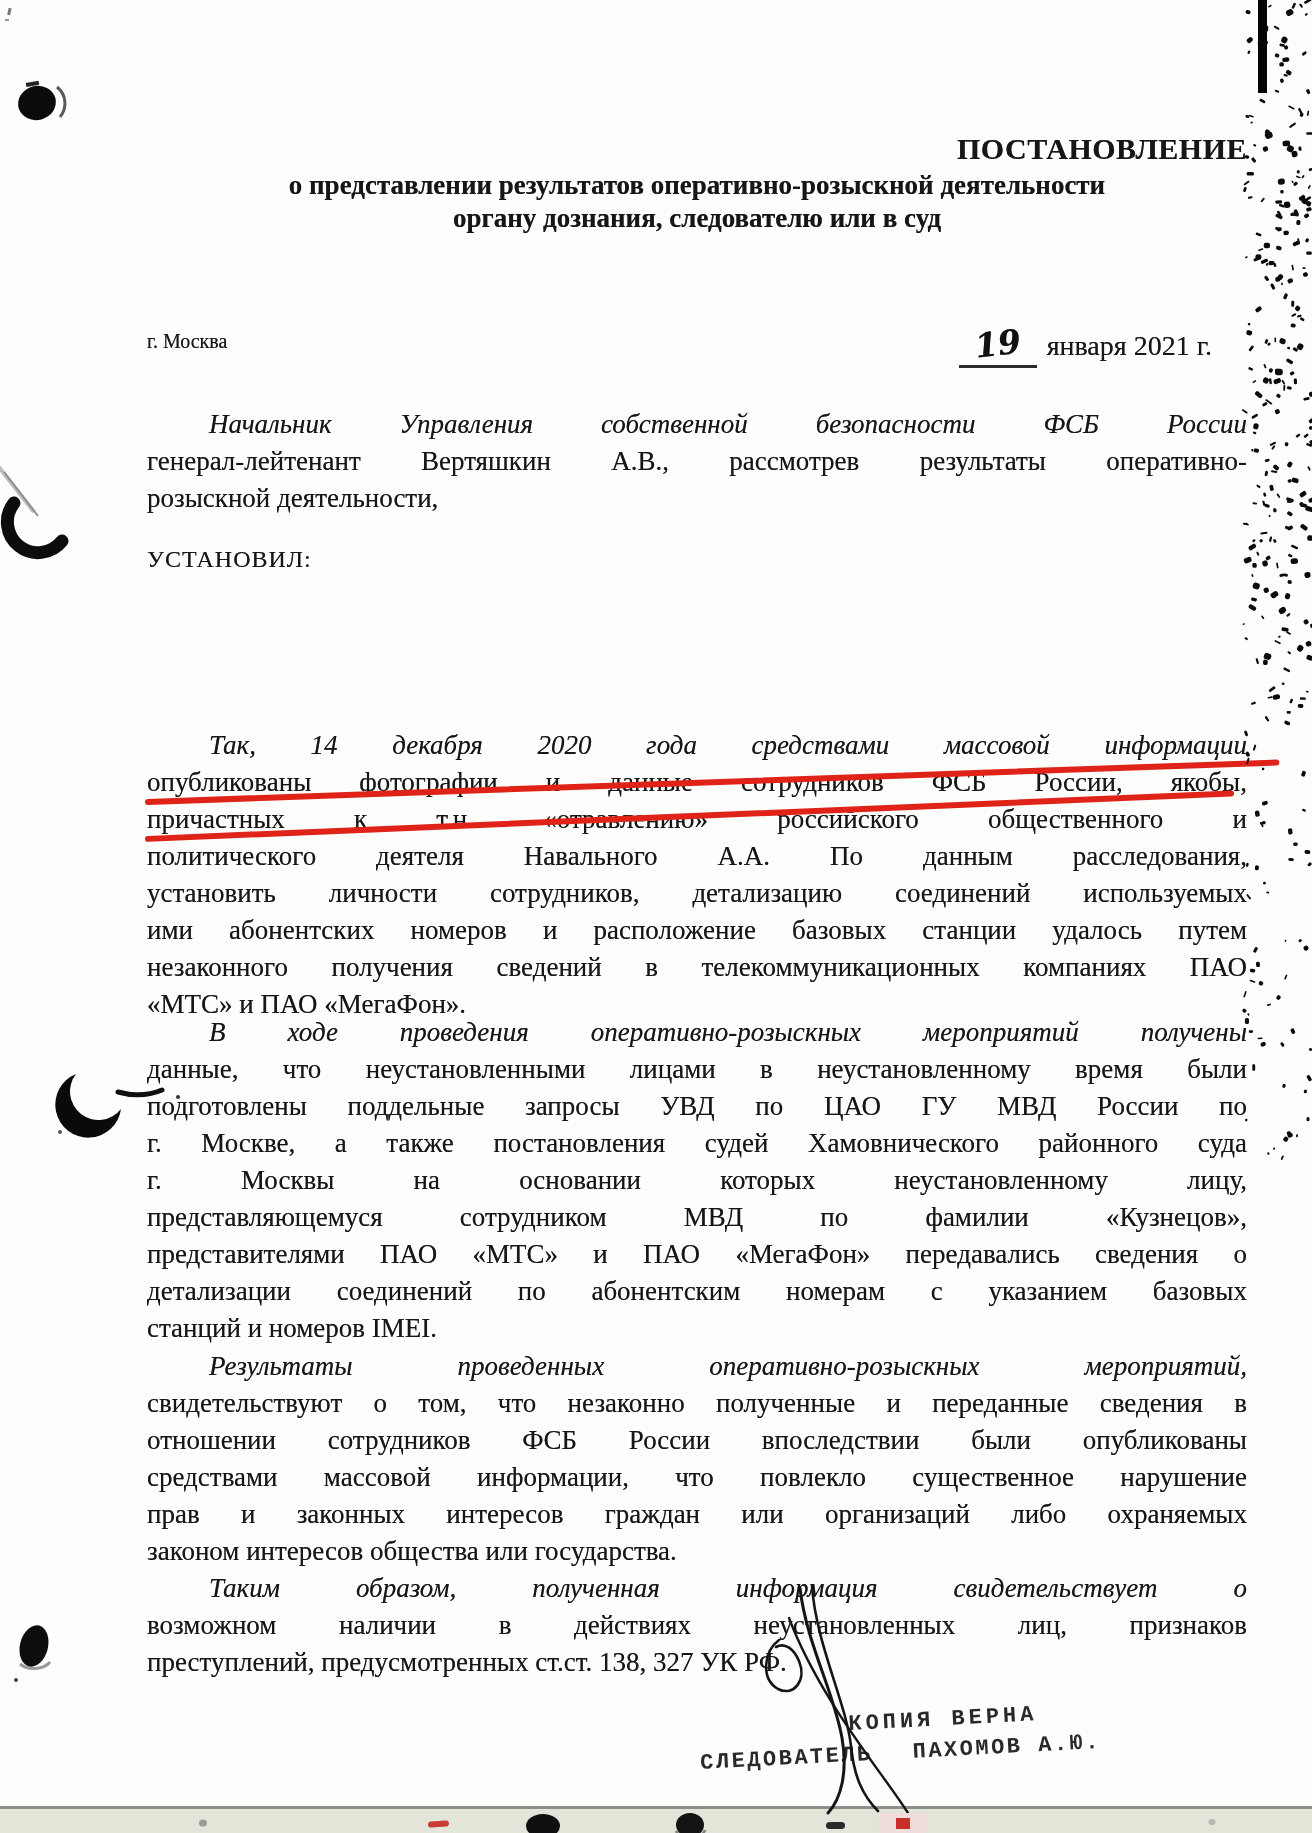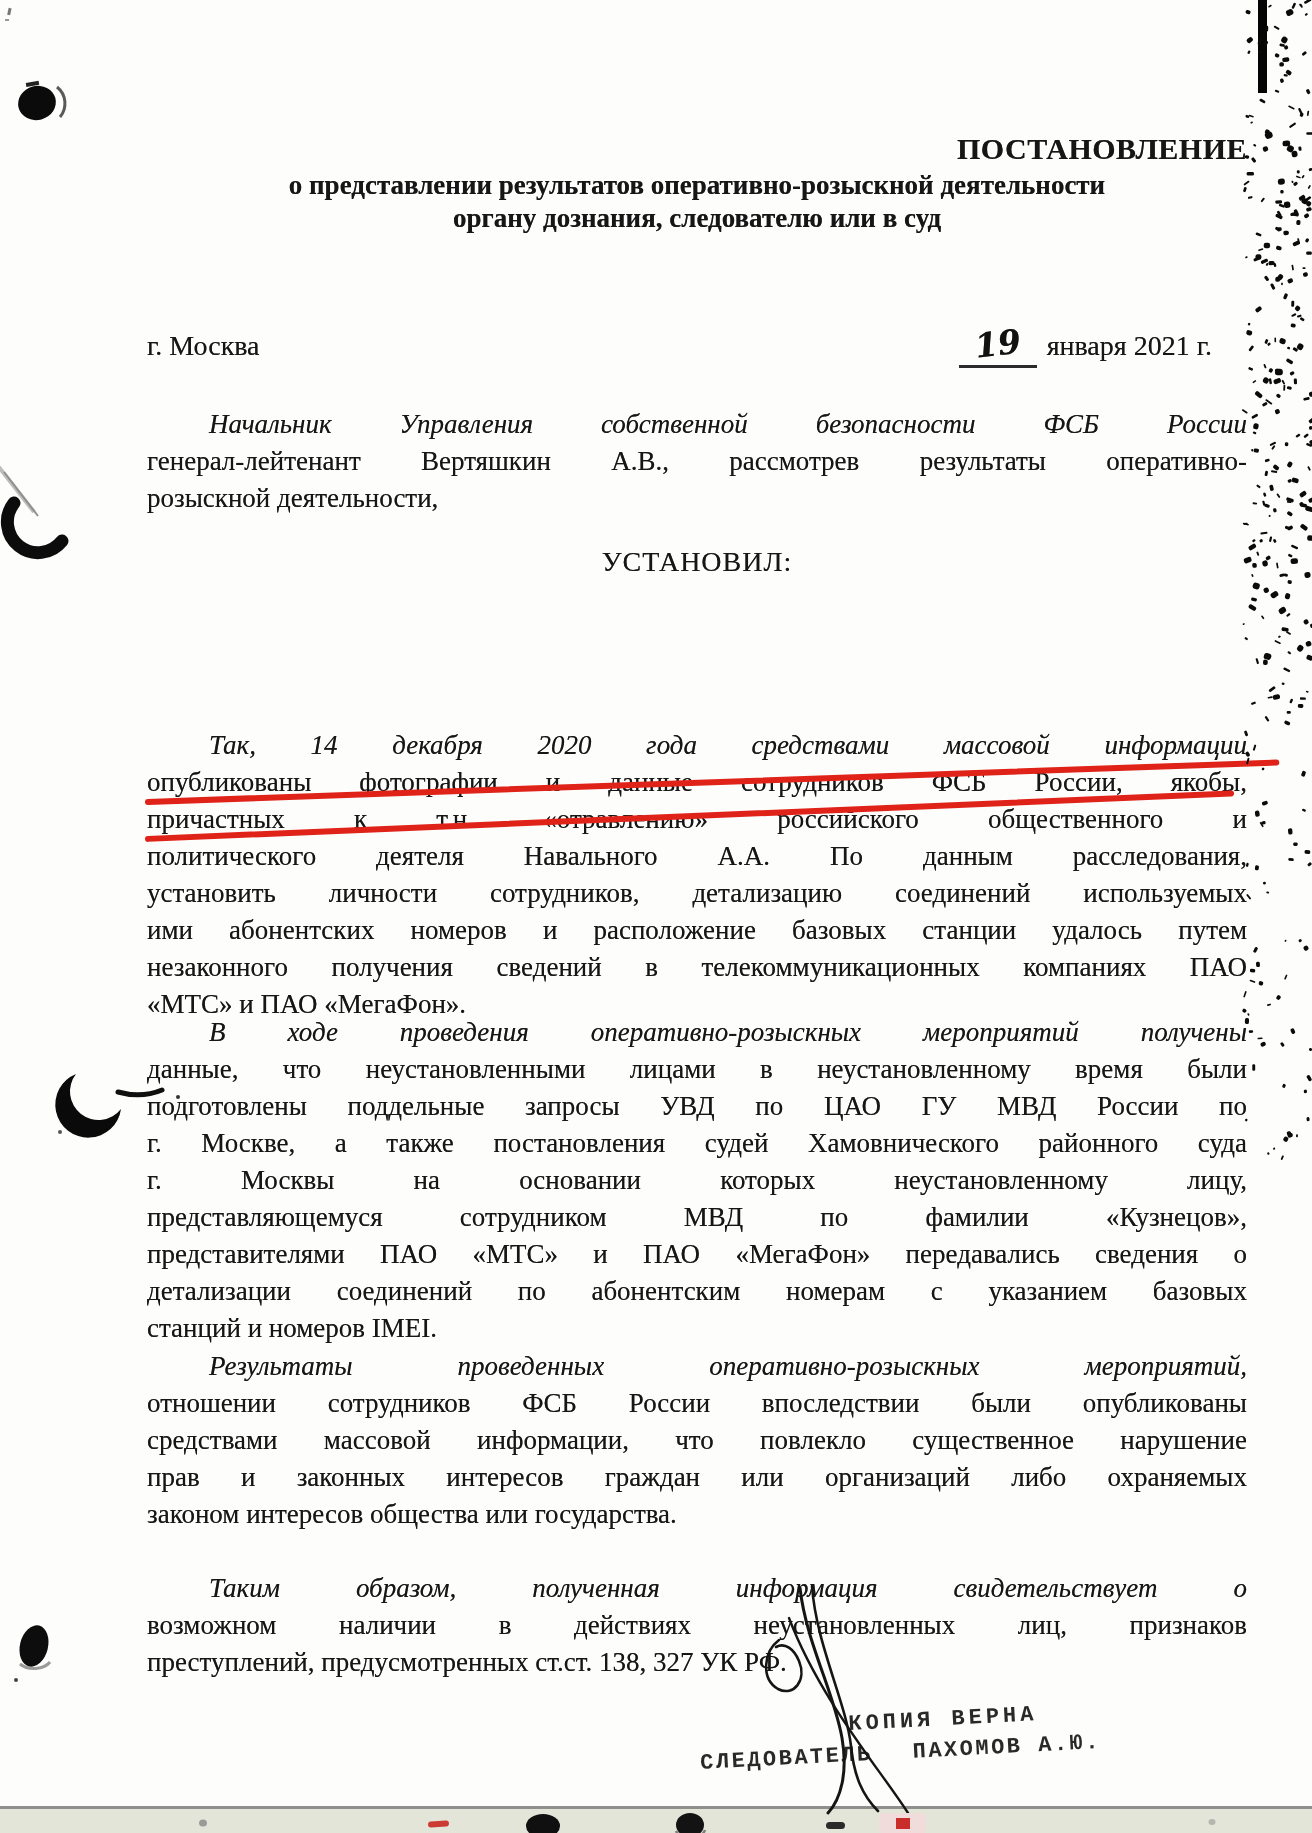--- a/index.html
+++ b/index.html
@@ -18,21 +18,21 @@
     position:absolute; left:147px; width:1100px; top:132px;
     text-align:right; font-size:30px; font-weight:700; letter-spacing:.5px;
   }
   .subtitle-line{
     position:absolute; left:147px; width:1100px;
     text-align:center; font-size:27px; font-weight:700;
   }
   #sub1{ top:170px; } #sub2{ top:203px; }
 
   
-  #place{ position:absolute; left:147px; top:330px; font-size:28px; }
+  #place{ position:absolute; left:147px; top:330px; font-size:20px; }
   #date{ position:absolute; right:100px; top:324px; font-size:28px; }
   #day-wrap{
     display:inline-block; border-bottom:3px solid #2b2b2b;
     padding:0 16px 2px 16px; margin-right:10px;
   }
   #day{
     display:inline-block; font-family:"DejaVu Serif", serif;
     font-style:italic; font-weight:700; font-size:33px;
     transform:rotate(-7deg); color:#111;
   }
@@ -41,21 +41,21 @@
   .para{
     position:absolute; left:147px; width:1100px;
     font-size:27px; line-height:37px;
   }
   .line{ height:37px; overflow:hidden; text-shadow:0 0 .5px rgba(10,10,10,.6); }
   .line.just{ text-align:justify; text-align-last:justify; }
   .line.ind{ padding-left:62px;font-style:italic; }
 
   #ustanovil{
     position:absolute; left:147px; width:1100px; top:546px;
-    text-align:center; font-size:28px; letter-spacing:1px;font-family:Liberation Serif, serif;
+    text-align:left; font-size:24px; letter-spacing:1px;font-family:Liberation Serif, serif;
   }
 
   #p1{ top:406px; }
   #p2{ top:616px; }
   #p3{ top:727px; }
   #p4{ top:1014px; }
   #p5{ top:1348px; }
   #p6{ top:1570px; }
 
   
@@ -129,20 +129,21 @@
       <div class="line just">подготовлены поддельные запросы УВД по ЦАО ГУ МВД России по</div>
       <div class="line just">г. Москве, а также постановления судей Хамовнического районного суда</div>
       <div class="line just">г. Москвы на основании которых неустановленному лицу,</div>
       <div class="line just">представляющемуся сотрудником МВД по фамилии «Кузнецов»,</div>
       <div class="line just">представителями ПАО «МТС» и ПАО «МегаФон» передавались сведения о</div>
       <div class="line just">детализации соединений по абонентским номерам с указанием базовых</div>
       <div class="line">станций и номеров IMEI.</div>
     </div>
   <div id="p5" class="para">
       <div class="line just ind">Результаты проведенных оперативно-розыскных мероприятий,</div>
+      <div class="line just">свидетельствуют о том, что незаконно полученные и переданные сведения в</div>
       <div class="line just">отношении сотрудников ФСБ России впоследствии были опубликованы</div>
       <div class="line just">средствами массовой информации, что повлекло существенное нарушение</div>
       <div class="line just">прав и законных интересов граждан или организаций либо охраняемых</div>
       <div class="line">законом интересов общества или государства.</div>
     </div>
   <div id="p6" class="para">
       <div class="line just ind">Таким образом, полученная информация свидетельствует о</div>
       <div class="line just">возможном наличии в действиях неустановленных лиц, признаков</div>
       <div class="line">преступлений, предусмотренных ст.ст. 138, 327 УК РФ.</div>
     </div>

